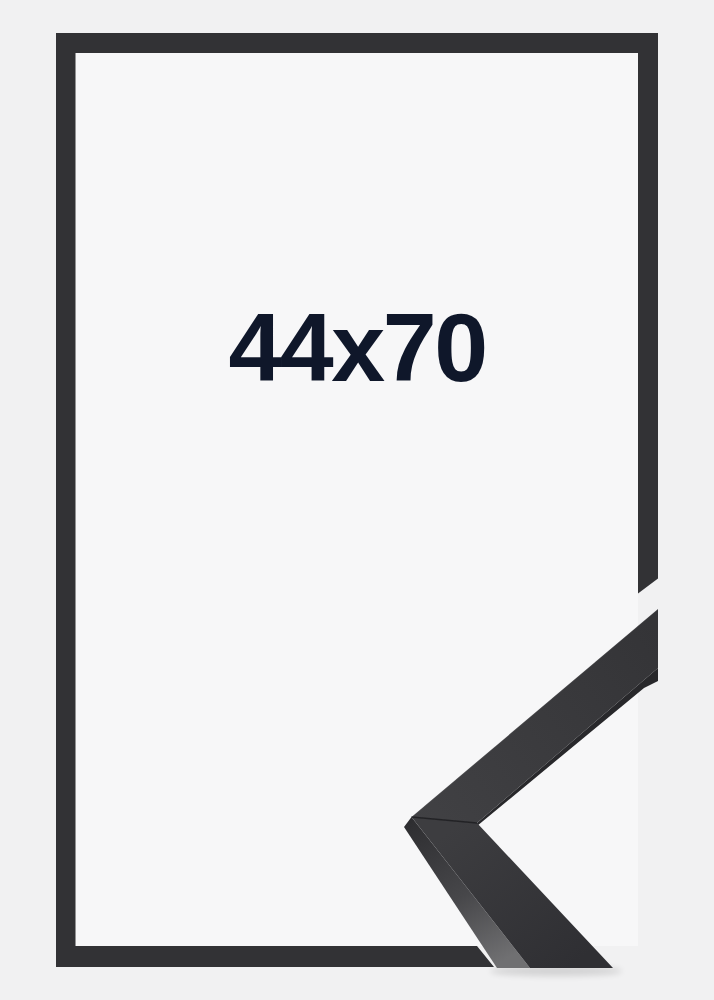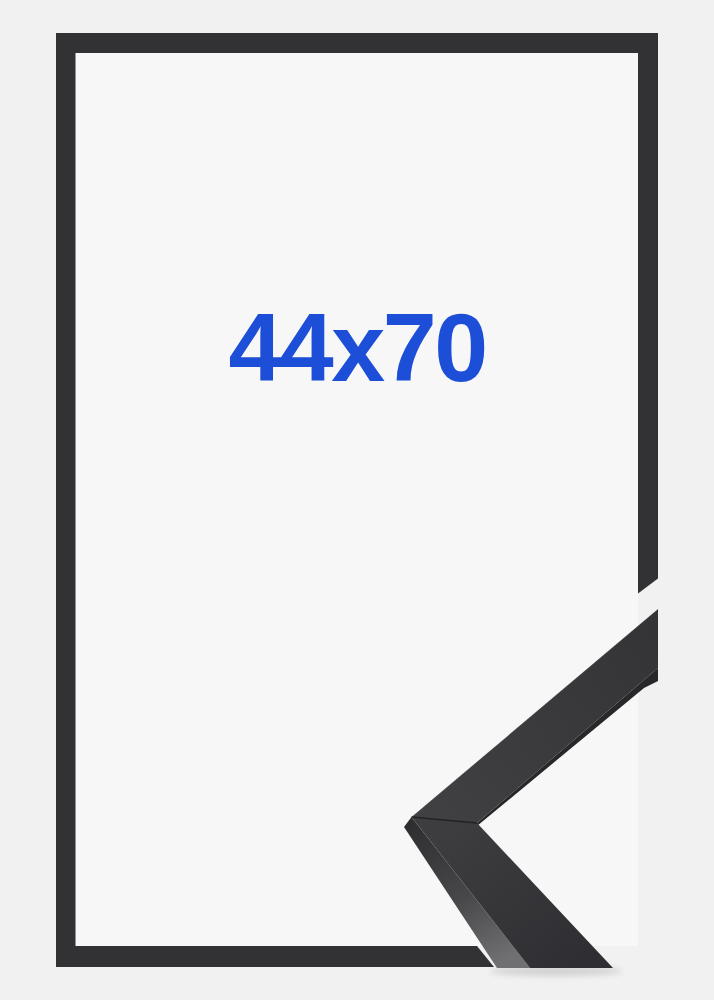--- a/index.html
+++ b/index.html
@@ -29,21 +29,21 @@
     left: 0;
     top: 288px;
     width: 714px;
     height: 120px;
     display: flex;
     align-items: center;
     justify-content: center;
     font-size: 97px;
     font-weight: 700;
     letter-spacing: -2.5px;
-    color: #1d4ed8;
+    color: #0f172a;
     user-select: none;
   }
 </style>
 </head>
 <body>
 
 <div class="stage">
 
   <svg width="714" height="1000" viewBox="0 0 714 1000">
     <defs>

